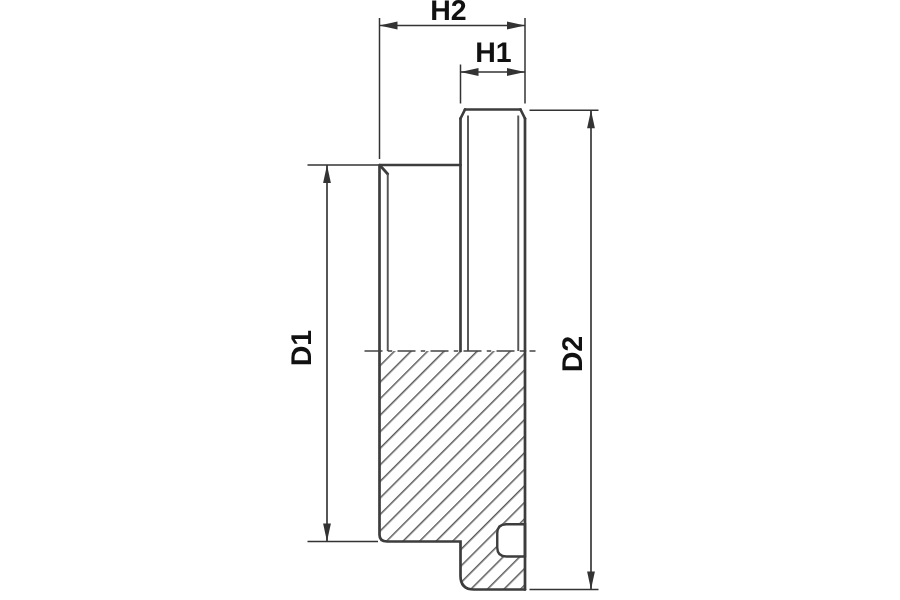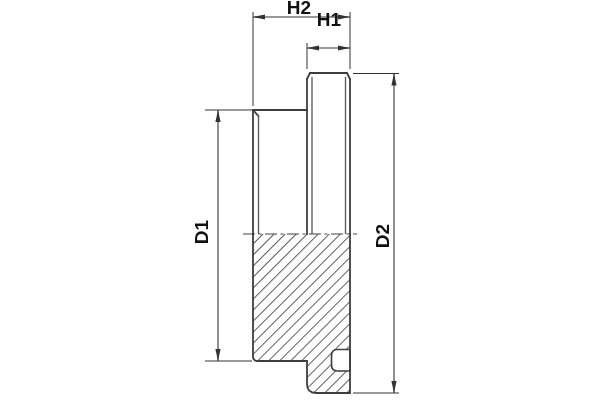--- a/index.html
+++ b/index.html
@@ -100,19 +100,19 @@
 
     <g stroke="#333333" fill="#333333">
       <line x1="394" y1="73.5" x2="394" y2="393" stroke-width="1.1"></line>
       <polygon points="394,73.5 391.4,85.5 396.6,85.5" stroke="none"></polygon>
       <polygon points="394,393 391.4,381 396.6,381" stroke="none"></polygon>
     </g>
   </svg>
 
   <div class="dim-label" style="left:279px;top:0px;width:40px;">H2</div>
 
-  <div class="dim-label" style="left:309px;top:12px;width:40px;">H1</div>
+  <div class="dim-label" style="left:309px;top:28px;width:40px;">H1</div>
 
   <div class="dim-label rot" style="left:182px;top:224px;width:40px;">D1</div>
 
   <div class="dim-label rot" style="left:363px;top:228px;width:40px;">D2</div>
 
 </div>
 
 </body></html>

